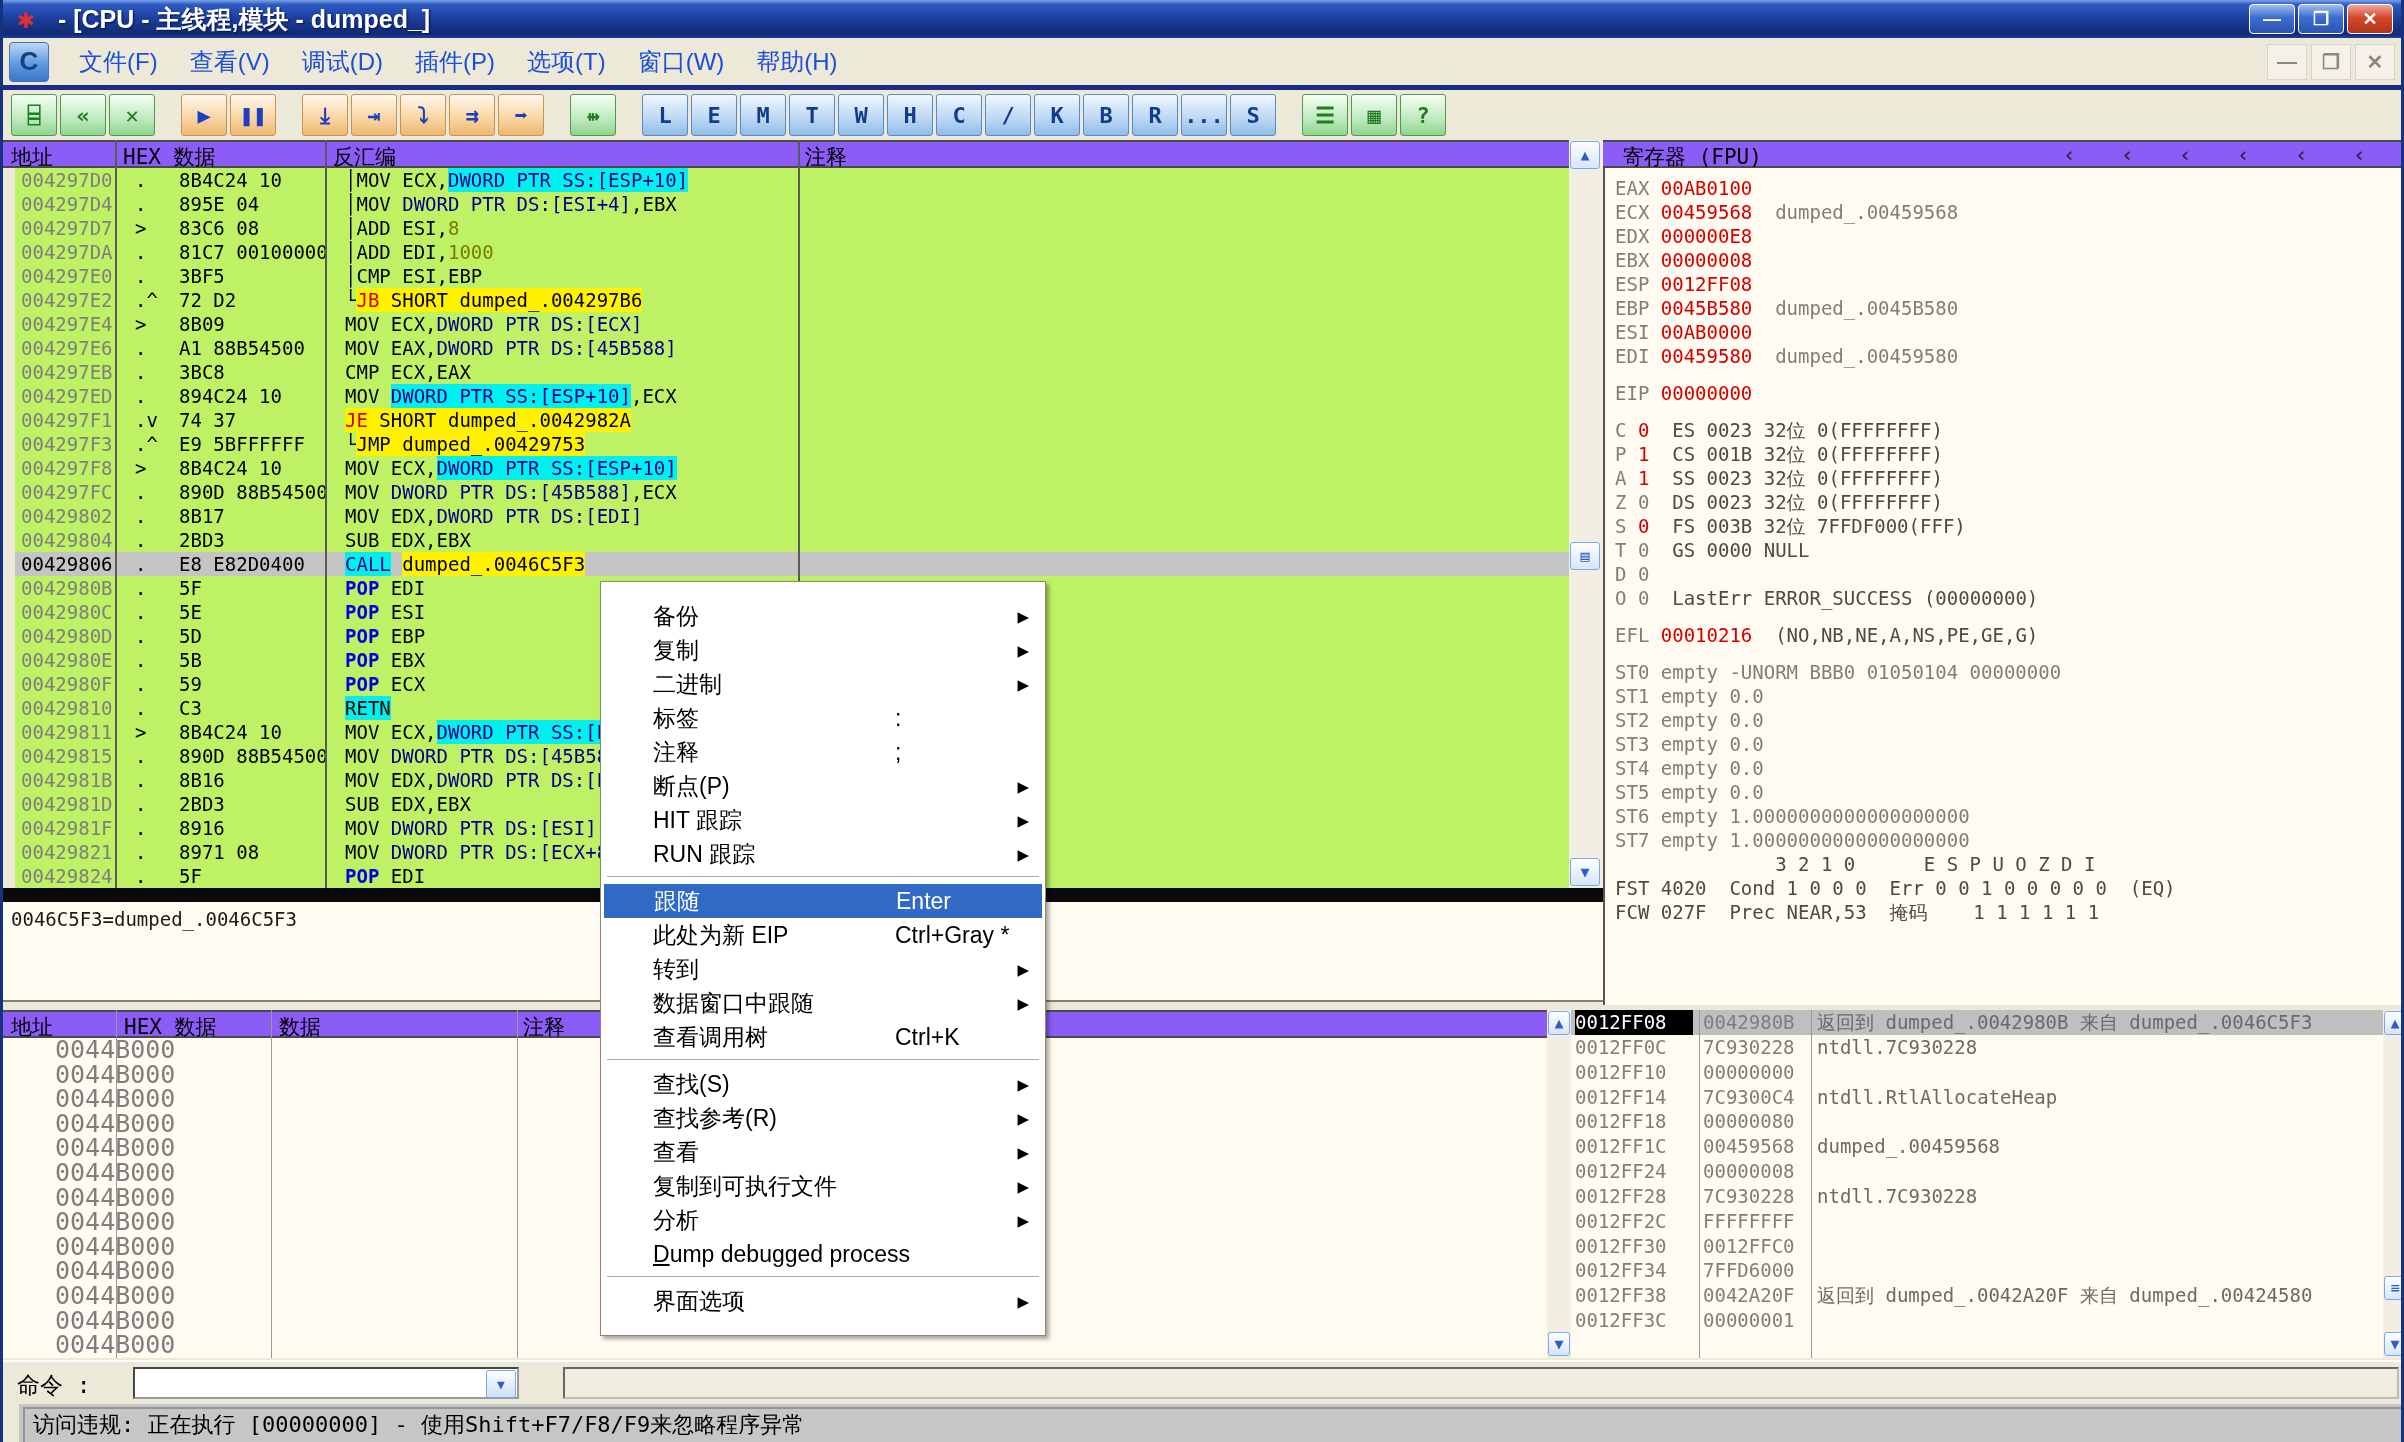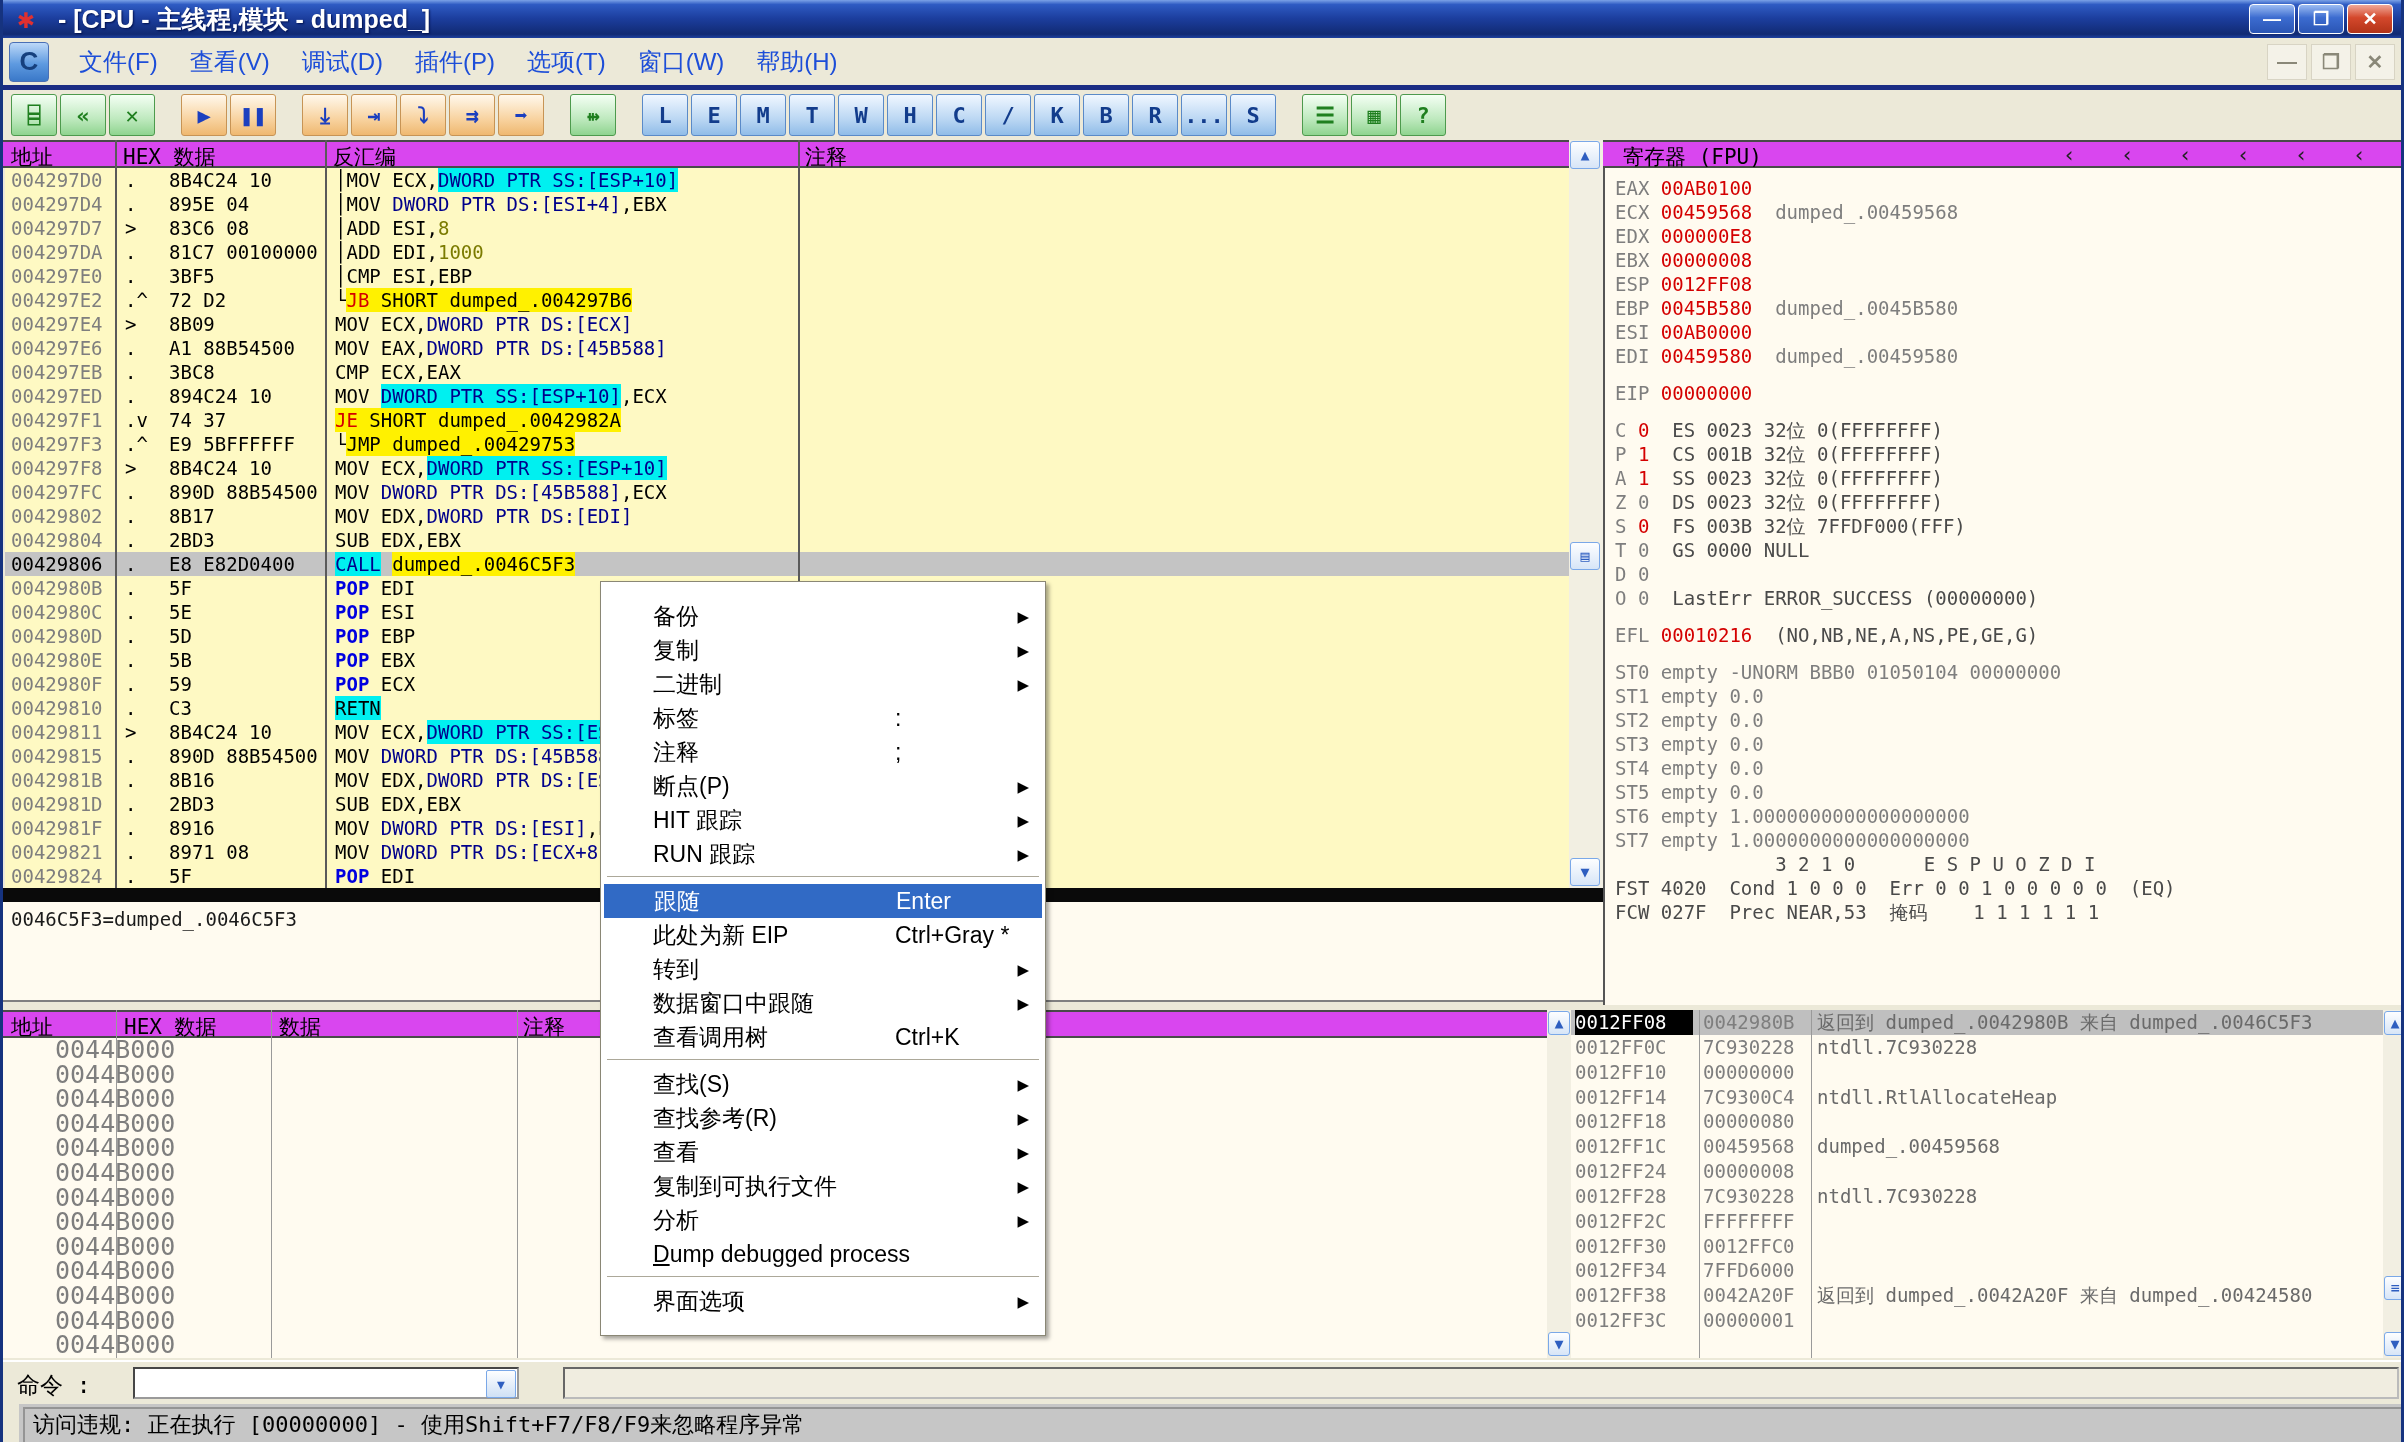--- a/index.html
+++ b/index.html
@@ -29,25 +29,25 @@
     display:flex;align-items:center;justify-content:center;font:bold 20px "Liberation Sans",sans-serif;}
   
   #toolbar{position:absolute;left:0;top:90px;width:100%;height:50px;background:#ECE9D8;display:flex;align-items:center;padding:0 8px;box-sizing:border-box;}
   .tb-group{display:flex;gap:3px;margin-right:26px;}
   .tb-btn{width:44px;height:40px;border-radius:3px;display:flex;align-items:center;justify-content:center;
     font-weight:bold;font-size:22px;}
   .tint-green{background:linear-gradient(#F4FFF4,#BEE9BE 60%,#8FD48F);border:1px solid #4D9A4D;color:#1F7F1F;}
   .tint-orange{background:linear-gradient(#FFF8EC,#F8D3A0 60%,#EFB870);border:1px solid #C79455;color:#1B3FBF;}
   .tint-blue{background:linear-gradient(#F0F7FF,#BBD7F3 60%,#90BCE8);border:1px solid #5A8AC8;color:#123C8C;font-family:"DejaVu Sans Mono",monospace;}
   
-  .colhdr{position:absolute;background:#d946ef;border-top:2px solid #4A4A4A;border-bottom:2px solid #4A4A4A;box-sizing:border-box;color:#000;}
+  .colhdr{position:absolute;background:#8b5cf6;border-top:2px solid #4A4A4A;border-bottom:2px solid #4A4A4A;box-sizing:border-box;color:#000;}
   .hdr-label{position:absolute;top:1px;font-size:21px;white-space:pre;}
   .vsep{position:absolute;width:2px;background:#5A5A5A;}
   .vsep.soft{width:1px;background:#9A9A9A;}
-  #disasm-pane{position:absolute;left:2px;top:168px;width:1566px;height:720px;background:#fef9c3;overflow:hidden;}
+  #disasm-pane{position:absolute;left:12px;top:168px;width:1566px;height:720px;background:#bef264;overflow:hidden;}
   .drow{position:relative;height:24px;line-height:24px;font-size:19px;white-space:pre;}
   .drow.sel{background:#C4C4C4;}
   .d-addr{position:absolute;left:6px;color:#7E7E7E;}
   .drow.sel .d-addr{color:#000;}
   .d-pre{position:absolute;left:120px;color:#000;}
   .d-hex{position:absolute;left:164px;color:#000;width:156px;overflow:hidden;}
   .d-ins{position:absolute;left:330px;display:flex;white-space:pre;}
   .c-k{color:#000;} .c-m{color:#00008B;} .c-i{color:#7B7B00;} .c-p{color:#0000E0;font-weight:bold;} .c-r{color:#D40000;}
   .bg-c{background:#00F0F0;} .bg-y{background:#FFF100;}
   #black-splitter{position:absolute;left:0;top:888px;width:1600px;height:14px;background:#0A0A0A;}

